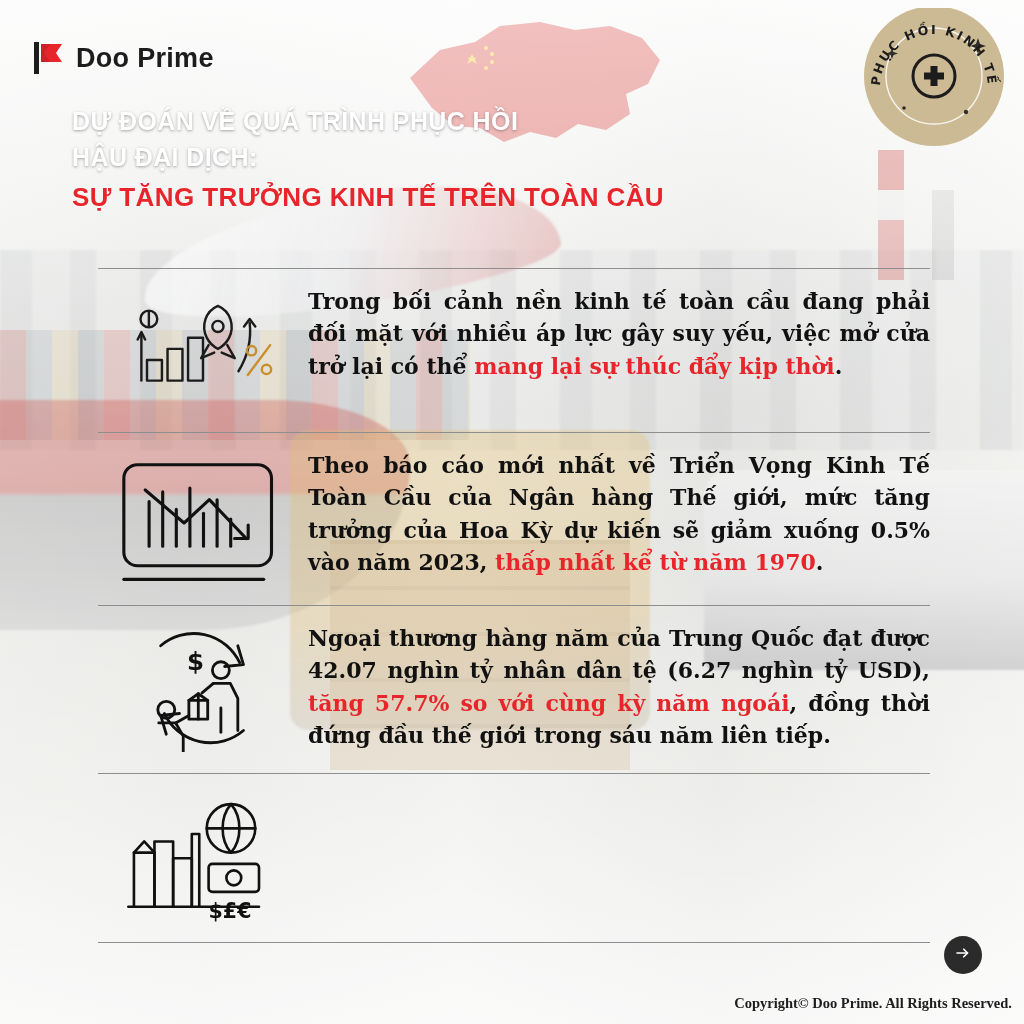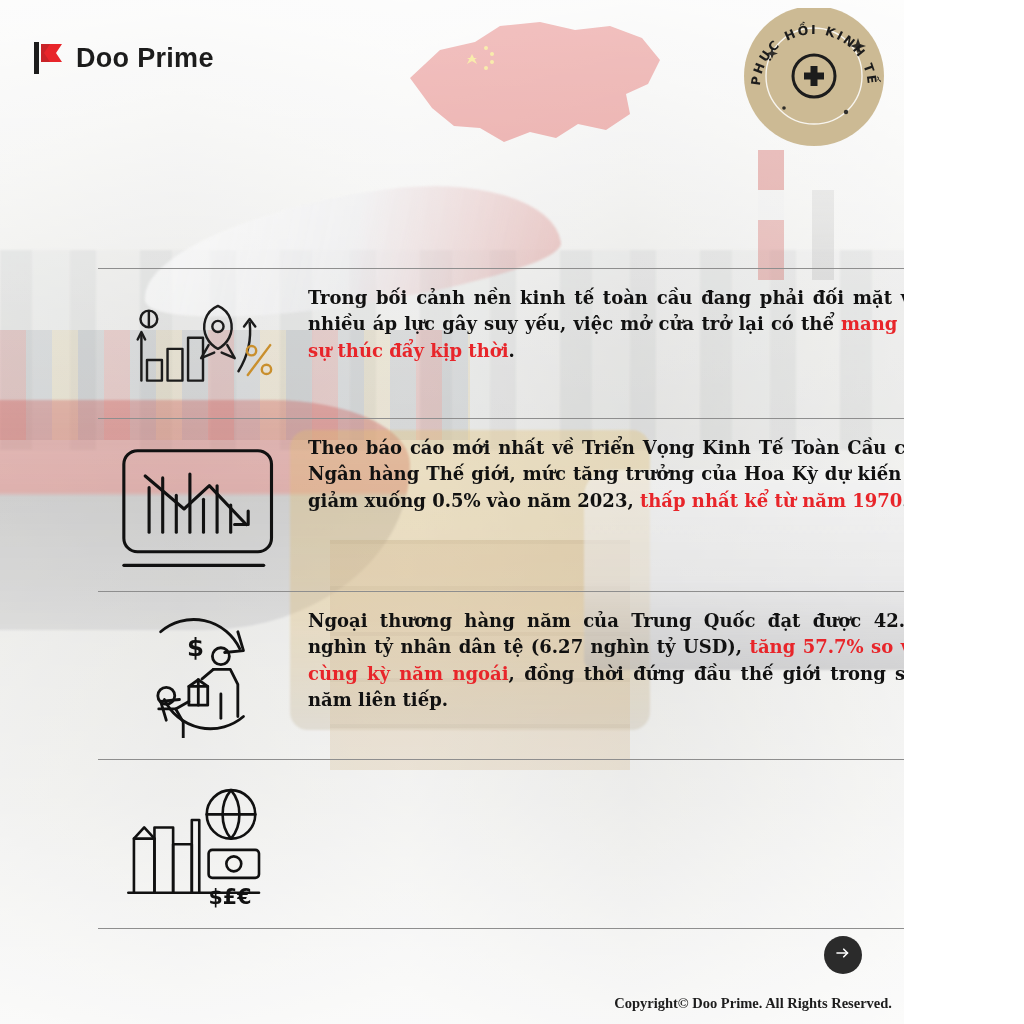--- a/index.html
+++ b/index.html
@@ -6,21 +6,21 @@
 
   html, body {
     width: 1024px;
     height: 1024px;
     overflow: hidden;
     font-family: "Liberation Sans", sans-serif;
   }
 
   .poster {
     position: relative;
-    width: 904px;
+    width: 1024px;
     height: 1024px;
     background: #f0f0ee;
     overflow: hidden;
   }
 
   
   .bg {
     position: absolute;
     inset: 0;
     background:
@@ -184,32 +184,32 @@
   .row-icon {
     width: 210px;
     flex: 0 0 210px;
     display: flex;
     align-items: center;
     justify-content: center;
     padding-top: 6px;
   }
   .row-text {
     flex: 1;
-    font-size: 18px;
+    font-size: 22px;
     line-height: 1.47;
     color: #111111;
     font-weight: bold;
     text-align: justify;
     text-justify: inter-word;
     font-family: "DejaVu Serif", serif;
   }
   .row-text .hl { color: #e8252a; }
 
   .r1 { min-height: 150px; }
-  .r2 { min-height: 168px; }
+  .r2 { min-height: 168px; margin-top: 14px; }
   .r3 { min-height: 168px; }
   .r4 { min-height: 170px; }
 
   
   .arrow-btn {
     position: absolute;
     right: 42px; bottom: 50px;
     width: 38px; height: 38px;
     border-radius: 50%;
     background: #2b2b2b;
@@ -258,20 +258,25 @@
     <span class="logo-mark">
       <svg viewBox="0 0 30 32" width="30" height="32" aria-hidden="true">
         <rect x="0" y="0" width="5" height="32" fill="#1c1c1c"></rect>
         <path d="M7 2 H28 L22 11 L28 20 H7 Z" fill="#e8252a"></path>
         <path d="M7 2 H16 L10 11 L16 20 H7 Z" fill="#1c1c1c" opacity="0.15"></path>
       </svg>
     </span>
     <span class="logo-text">Doo Prime</span>
   </div>
 
+  <div class="headline">
+    <div class="l1">DỰ ĐOÁN VỀ QUÁ TRÌNH PHỤC HỒI</div>
+    <div class="l2">HẬU ĐẠI DỊCH:</div>
+    <div class="l3">SỰ TĂNG TRƯỞNG KINH TẾ TRÊN TOÀN CẦU</div>
+  </div>
 
   <div class="badge">
     <svg viewBox="0 0 148 148" width="148" height="148" aria-hidden="true">
       <defs>
         <path id="badgeArc" d="M 74,134 m -56,0 a 56,56 0 1,1 112,0" fill="none"></path>
         <path id="badgeArcTop" d="M 20,80 a 54,54 0 0,1 108,0" fill="none"></path>
       </defs>
       <circle cx="74" cy="68" r="70" fill="#c9b68e" opacity="0.95"></circle>
       <circle cx="74" cy="68" r="48" fill="none" stroke="#ffffff" stroke-width="1.4" opacity="0.85"></circle>
       <g transform="translate(74,68)">

